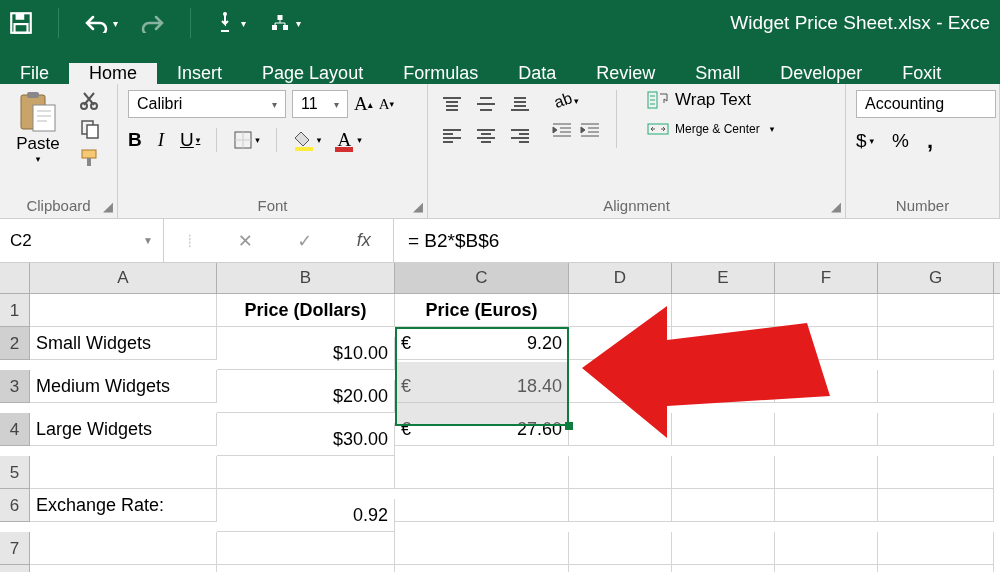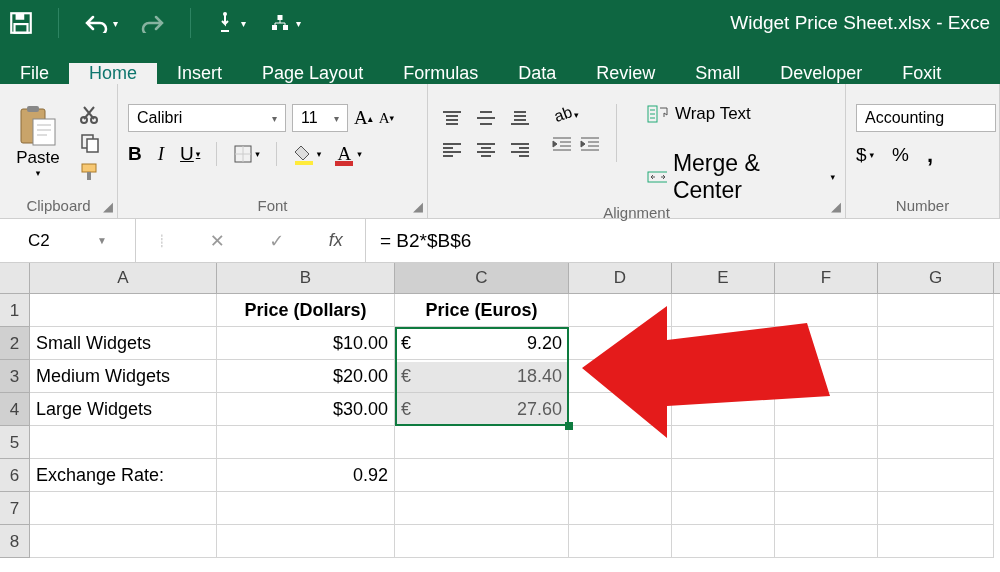--- a/index.html
+++ b/index.html
@@ -43,33 +43,33 @@
   .tab {
     padding: 0 20px;
     display: flex;
     align-items: center;
     color: #fff;
     font-size: 18px;
     cursor: pointer;
   }
   .tab.active {
     background: #f1f1f1;
-    color: #0f766e;
+    color: #000000;
   }
   .ribbon {
     background: #f1f1f1;
     border-bottom: 1px solid #cfcfcf;
     display: flex;
     height: 135px;
   }
   .group {
     border-right: 1px solid #cfcfcf;
     display: flex;
     flex-direction: column;
-    padding: 20px 10px 2px 10px;
+    padding: 6px 10px 2px 10px;
     position: relative;
   }
   .group-label {
     margin-top: auto;
     text-align: center;
     color: #6a6a6a;
     font-size: 15px;
     padding-bottom: 2px;
   }
   .group-body { display:flex; align-items:flex-start; gap:10px; }
@@ -80,33 +80,33 @@
   .combo {
     background:#fff; border:1px solid #b5b5b5; height:28px;
     display:flex; align-items:center; padding: 0 8px; font-size:16px;
     justify-content: space-between;
   }
   .combo .arrow { font-size:10px; color:#666; margin-left:8px; }
   .font-row2 { display:flex; align-items:center; gap:16px; }
   .btn { display:flex; align-items:center; cursor:pointer; }
   .align-grid { display:grid; grid-template-columns:repeat(3,28px); grid-template-rows:repeat(2,28px); gap:4px 6px; }
   .align-box { display:flex; align-items:center; justify-content:center; }
-  .merge-col { display:flex; flex-direction:column; gap:26px; margin-left:14px; }
+  .merge-col { display:flex; flex-direction:column; gap:10px; margin-left:14px; }
   .merge-row { display:flex; align-items:center; gap:6px; }
   .num-row1 { margin-bottom:10px; }
   .num-row2 { display:flex; align-items:center; gap:18px; font-size:19px; }
 
   .formula-area {
     display:flex; align-items:stretch; height:44px;
     border-bottom:1px solid #cfcfcf; background:#fff;
   }
   .name-box {
-    width:136px; border-right:1px solid #cfcfcf;
+    width:164px; border-right:1px solid #cfcfcf;
     display:flex; align-items:center;
-    padding:0 28px; font-size:17px; background:#fff;
+    padding:0 10px; font-size:17px; background:#fff;
     justify-content: space-between;
   }
   .fx-controls {
     width:230px; border-right:1px solid #cfcfcf;
     display:flex; align-items:center; justify-content:space-around;
     color:#9a9a9a; font-size:18px;
   }
   .fx-input {
     flex:1; display:flex; align-items:center; padding:0 14px;
     font-size:19px;
@@ -135,21 +135,21 @@
     text-align:center; line-height:33px; font-size:17px; color:#444;
   }
   .row-h.sel { background:#d0d0d0; }
   .cell {
     height:33px; border-right:1px solid #d4d4d4; border-bottom:1px solid #d4d4d4;
     font-size:18px; padding:0 6px; display:flex; align-items:center;
     background:#fff;
   }
   .cell.header-cell { font-weight:bold; justify-content:center; }
   .cell.left { justify-content:flex-start; }
-  .cell.right { justify-content:flex-end; }
+  .cell.right { justify-content:flex-end;margin-top:10px; }
   .cell.euro { justify-content:space-between; }
   .cA{width:187px;} .cB{width:178px;} .cC{width:174px;}
   .cD{width:103px;} .cE{width:103px;} .cF{width:103px;} .cG{width:116px;}
   .sel-overlay {
     position:absolute; border:2px solid #0e7b3f; pointer-events:none;
     left:395px; top:33px; width:174px; height:99px;
   }
   .sel-fill {
     position:absolute; background:rgba(200,200,200,0.45);
     left:397px; top:68px; width:170px; height:62px; pointer-events:none;
@@ -369,21 +369,21 @@
               <path d="M3 5h5M3 9h5M3 13h5" stroke="#2a7"></path>
               <path d="M13 3h7v7l-3 -2v4" stroke="#555" fill="none"></path>
             </svg>
           <span style="font-size:17px">Wrap Text</span>
         </div>
         <div class="merge-row">
           <svg width="22" height="18">
               <rect x="1" y="4" width="20" height="10" fill="none" stroke="#2a7"></rect>
               <path d="M4 9h4m-2 -2l-2 2 2 2 M18 9h-4m2 -2l2 2 -2 2" stroke="#555" fill="none"></path>
             </svg>
-          <span style="font-size:23px">Merge &amp; Center</span>
+          <span style="font-size:12px">Merge &amp; Center</span>
           <span style="font-size:9px;margin-left:4px">▾</span>
         </div>
       </div>
     </div>
     <div class="group-label">Alignment</div>
     <span class="launcher">◢</span>
   </div>
 
   <div class="group" style="flex:1;min-width:140px">
     <div>

